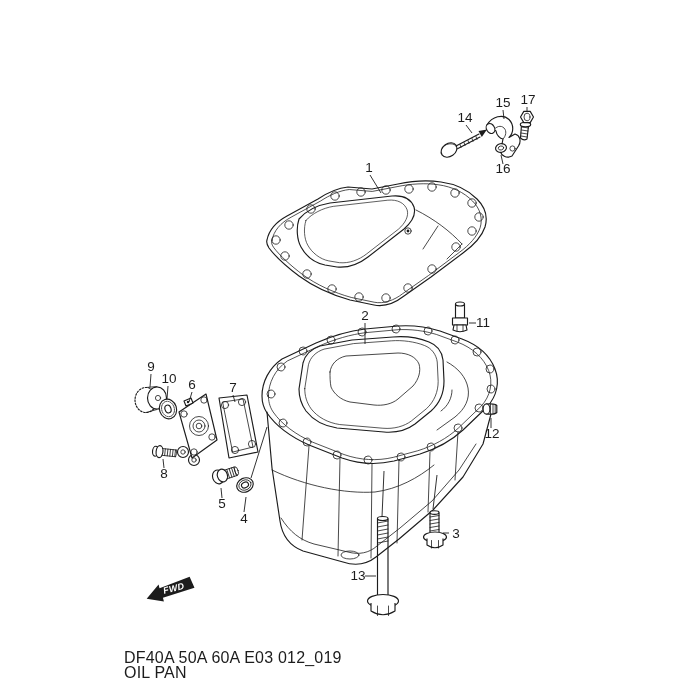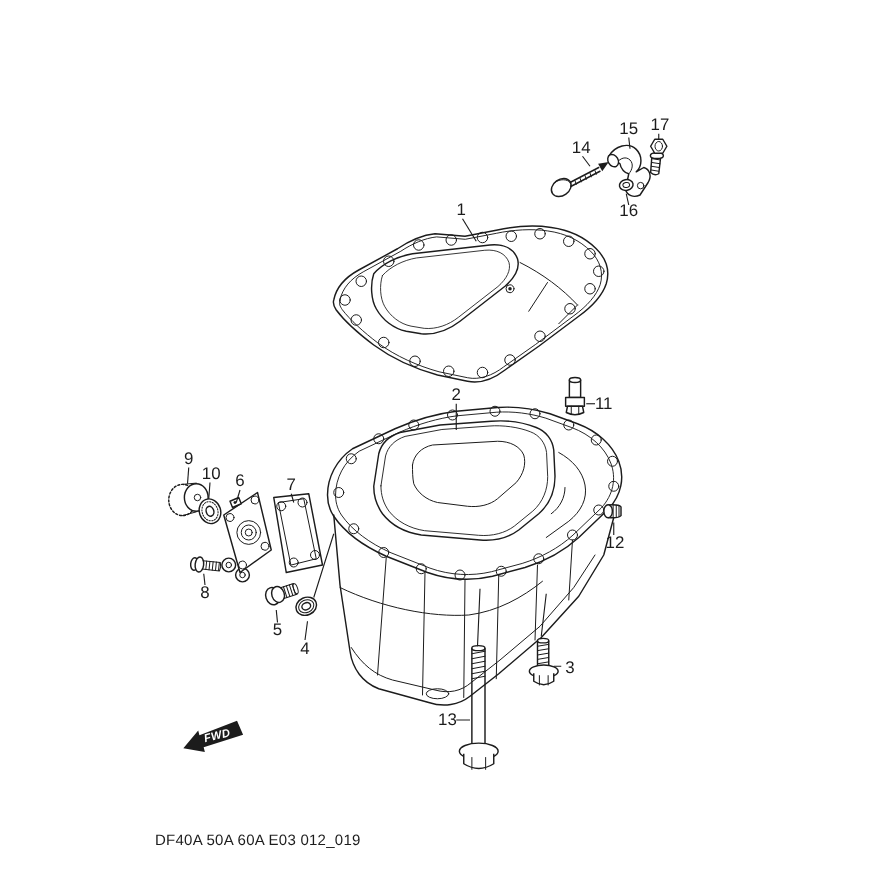--- a/index.html
+++ b/index.html
@@ -9,22 +9,22 @@
     font-family:"Liberation Sans", sans-serif; overflow:hidden;
   }
   .stage { position:relative; width:700px; height:700px; background:var(--bg); }
   svg.diagram { position:absolute; left:0; top:0; }
   .ln   { fill:none; stroke:var(--line); stroke-width:1.15; stroke-linecap:round; stroke-linejoin:round; }
   .thin { fill:none; stroke:var(--line); stroke-width:0.8;  stroke-linecap:round; stroke-linejoin:round; }
   .wfill{ fill:#ffffff; stroke:var(--line); stroke-width:1.15; stroke-linejoin:round; }
   .leader { fill:none; stroke:var(--line); stroke-width:0.9; }
   .callout { font-family:"Liberation Sans", sans-serif; font-size:13.5px; fill:var(--line); }
   .fwdtext { font-family:"Liberation Sans", sans-serif; font-size:9px; font-style:italic; font-weight:bold; fill:#ffffff; letter-spacing:0.3px; }
-  .footer { position:absolute; left:124px; top:665px; color:var(--line);
-            font-size:12px; line-height:15px; letter-spacing:0.2px; }
+  .footer { position:absolute; left:124px; top:650px; color:var(--line);
+            font-size:16px; line-height:15px; letter-spacing:0.2px; }
 </style>
 </head>
 <body>
 
 <div class="stage">
 
 <svg class="diagram" width="700" height="700" viewBox="0 0 700 700">
 
   <g>
     <path class="ln" d="M267,240 C269,230 276,222 287,216 L318,199 C327,193 338,188 348,187 L372,189 L398,184 C412,181 428,180 441,182 C456,184 468,190 477,199 C485,207 488,217 485,227 C482,236 474,245 463,253 L431,277 L404,296 C395,303 384,307 374,305 L350,300 C332,295 314,287 299,276 C287,267 275,256 269,248 C267,245 266,243 267,240 Z"></path>
@@ -264,15 +264,16 @@
   </g>
 
   <g transform="translate(169 589) rotate(-14)">
     <polygon points="-24,4 -9,-7 -9,-3 23,-7 25,5 -8,7 -8,11" fill="var(--line)"></polygon>
     <text class="fwdtext" x="-6" y="3.5">FWD</text>
   </g>
 </svg>
 
   <div class="footer">
     <div>DF40A 50A 60A E03 012_019</div>
+    <div>OIL PAN</div>
   </div>
 
 </div>
 
 </body></html>

